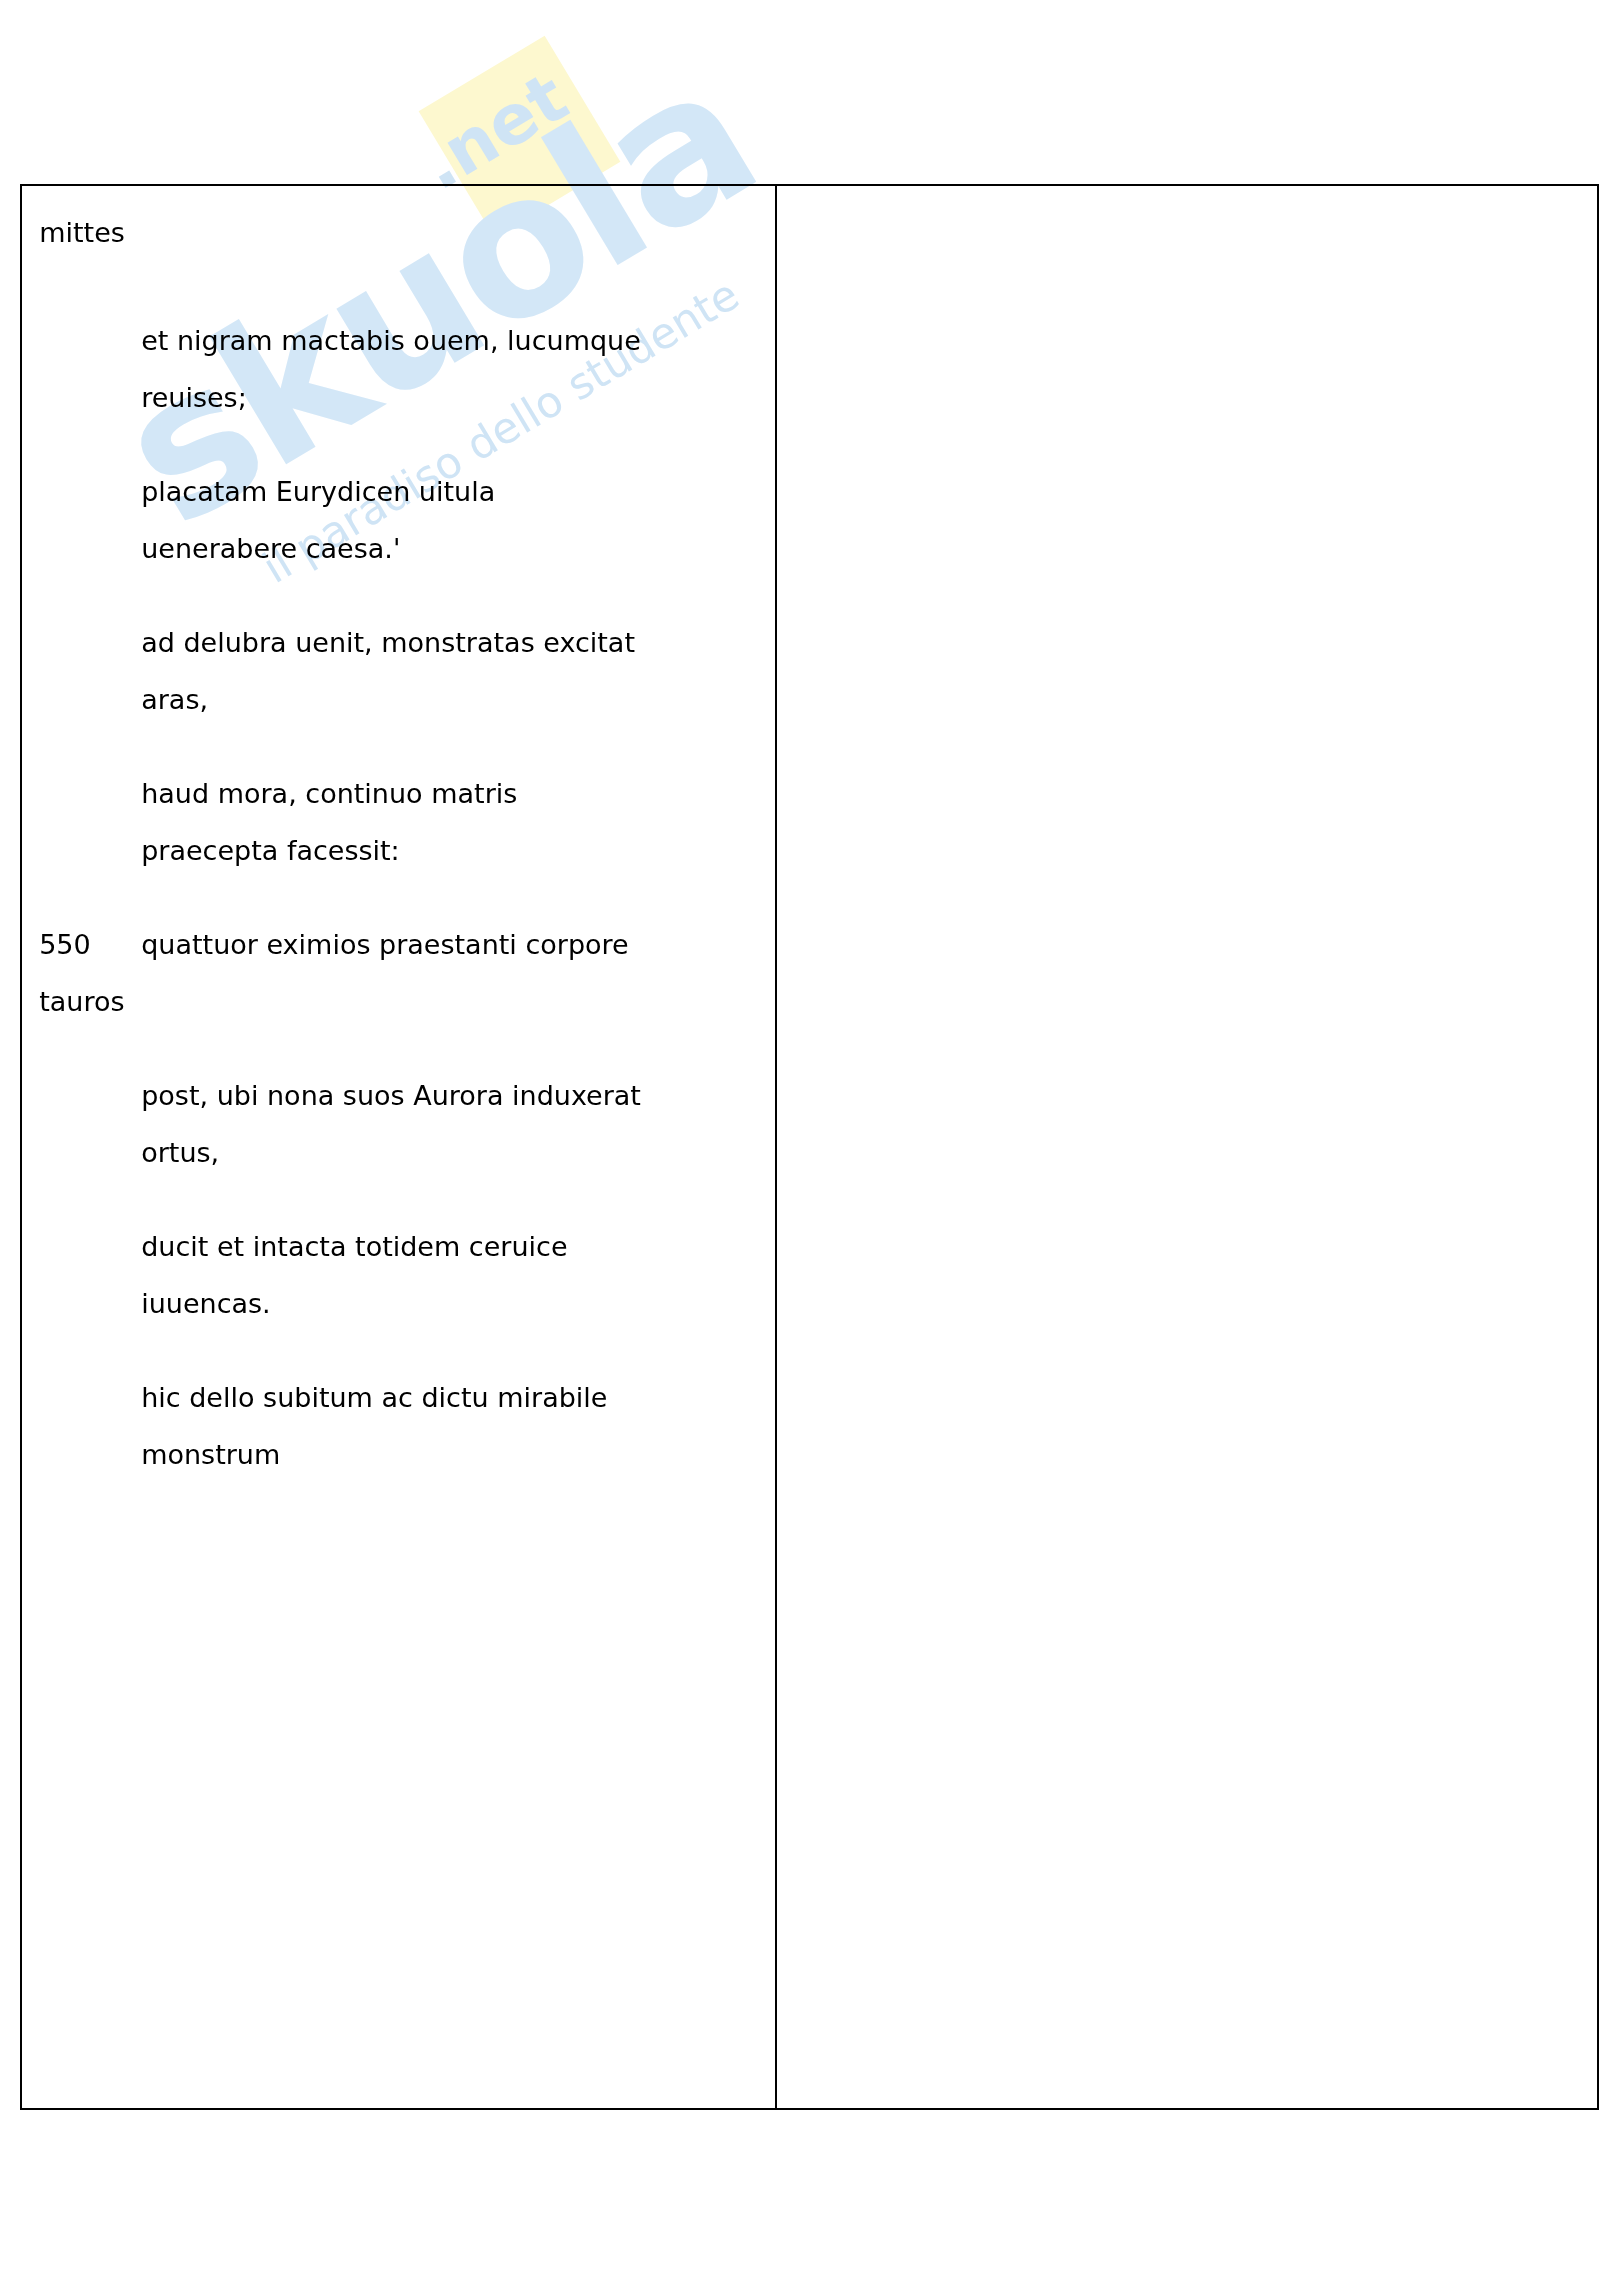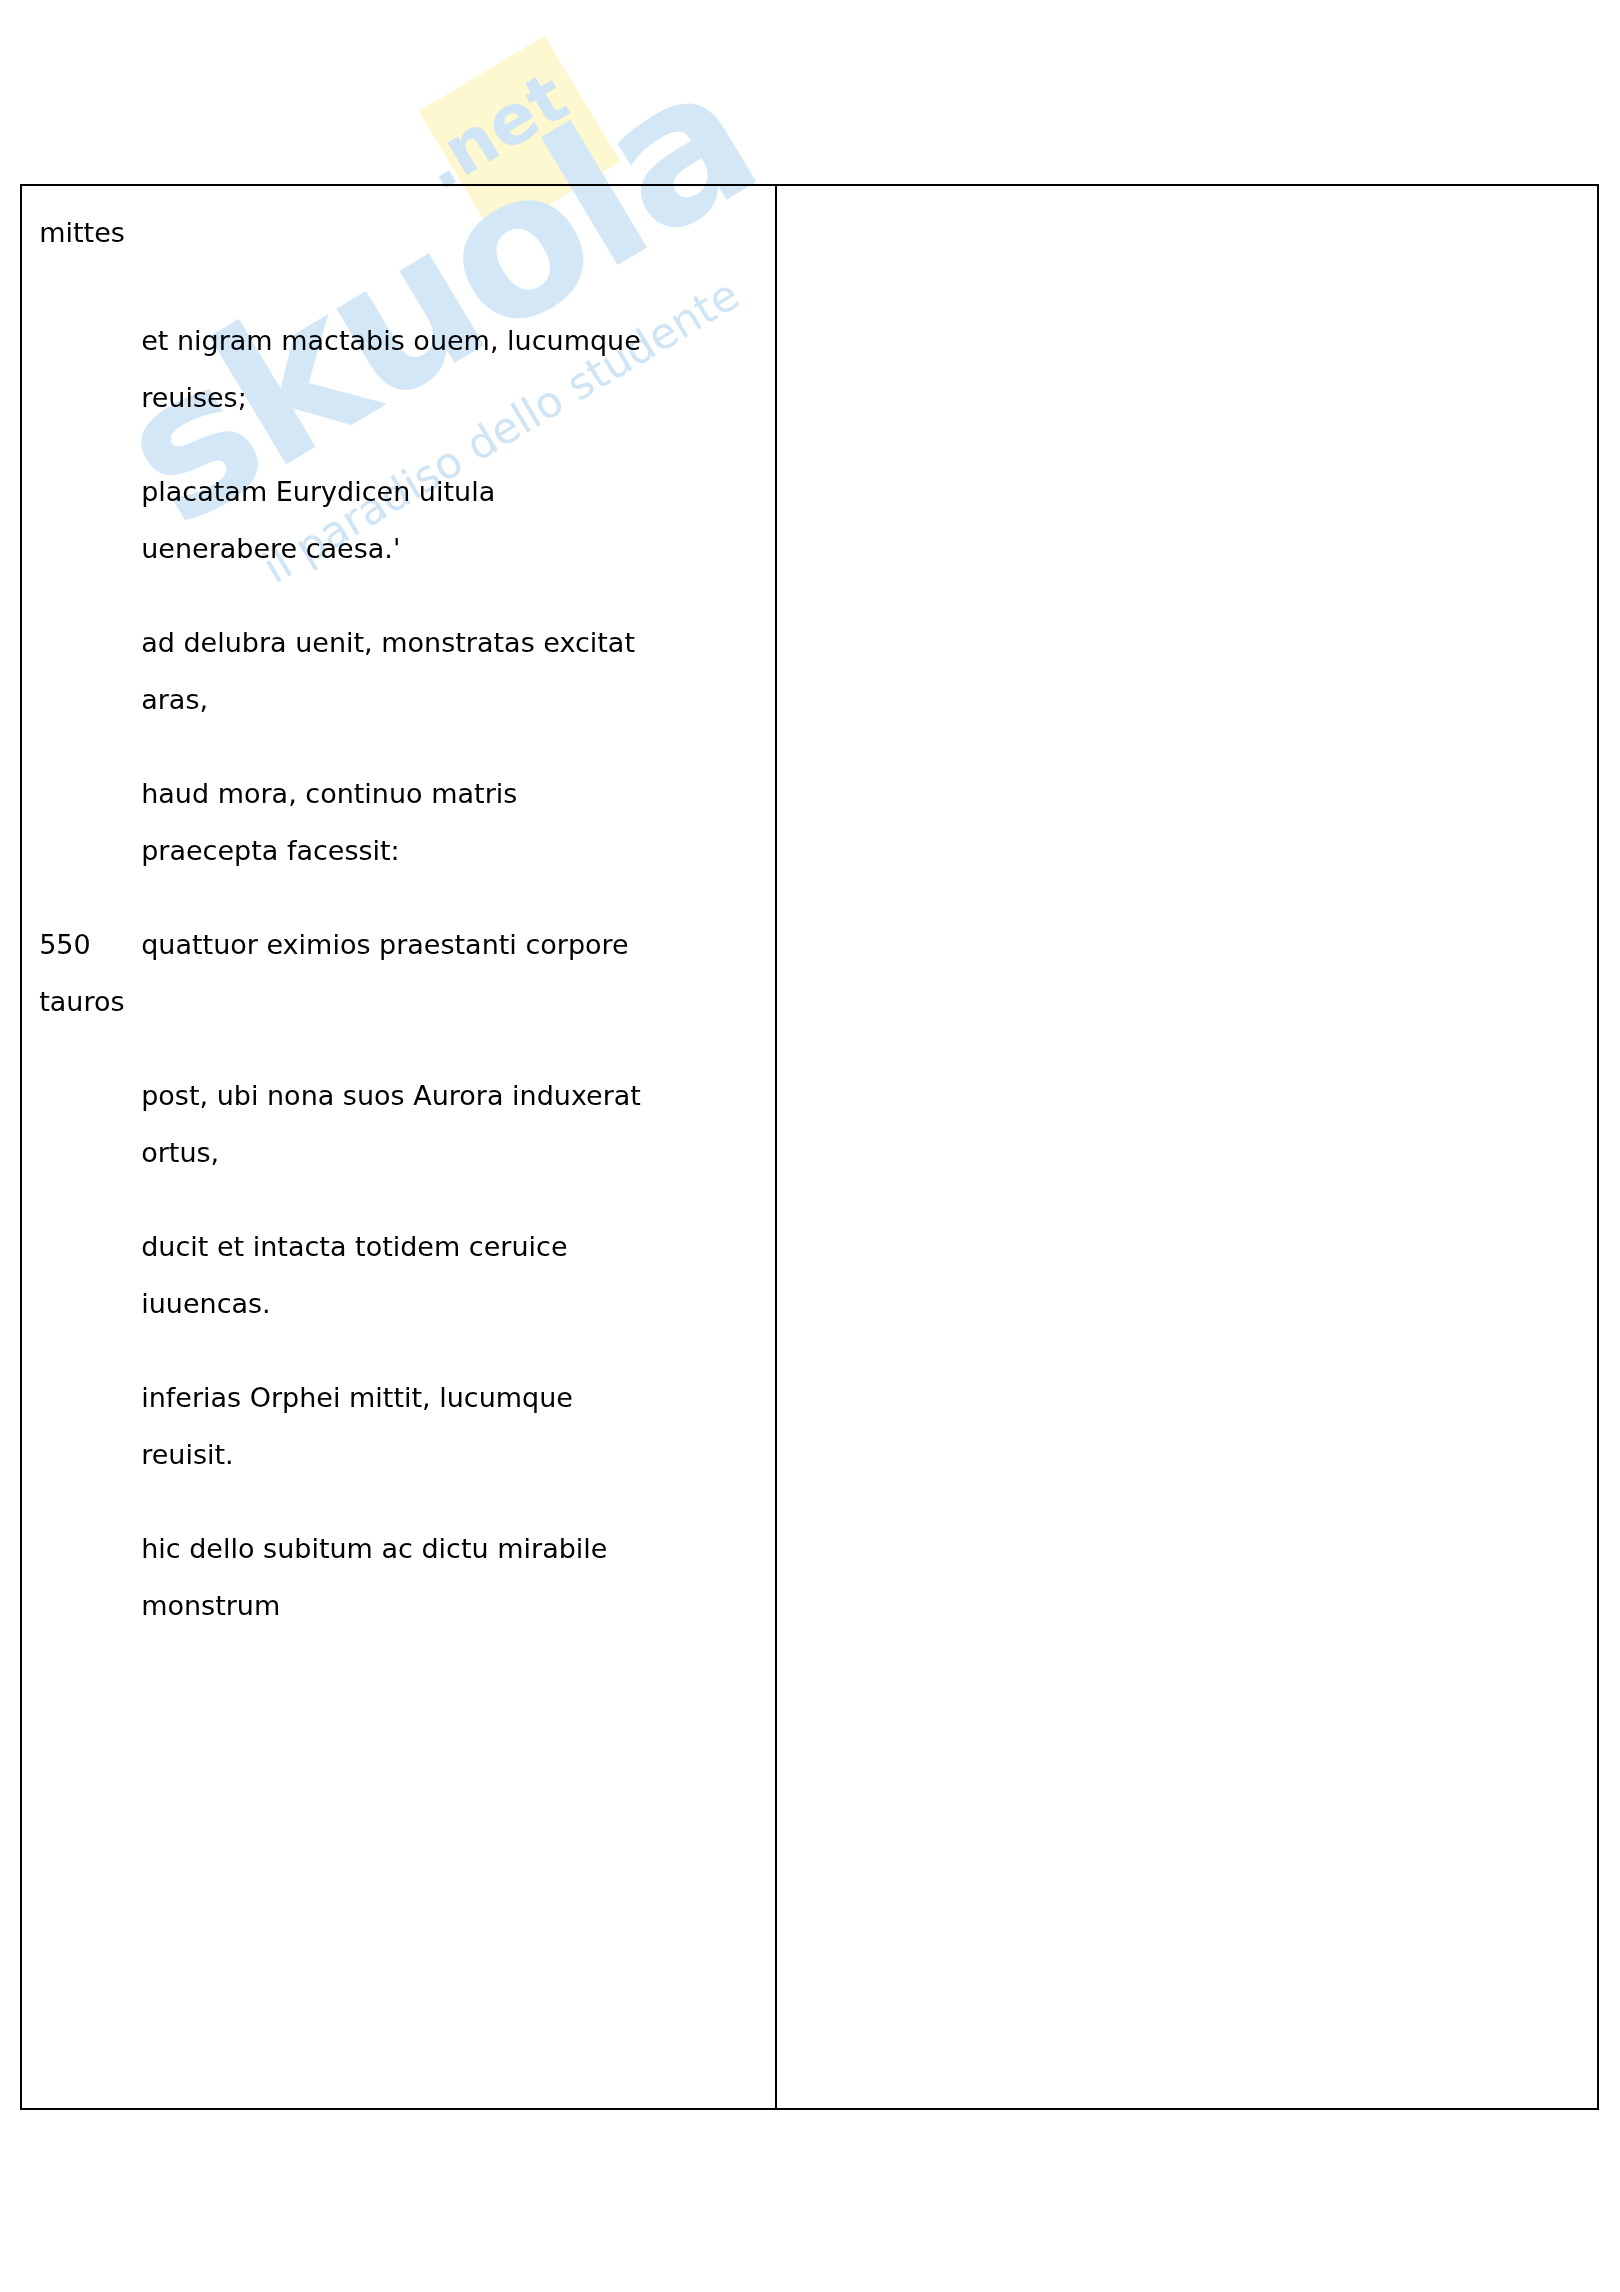--- a/index.html
+++ b/index.html
@@ -145,22 +145,20 @@
 
     <p class="verse numbered"><span class="lineno">550</span><span>quattuor eximios praestanti corpore
 tauros</span></p>
 
     <p class="verse indent">post, ubi nona suos Aurora induxerat
 ortus,</p>
 
     <p class="verse indent">ducit et intacta totidem ceruice
 iuuencas.</p>
 
-    <p class="verse indent">inferias Orphei mittit, lucumque
-reuisit.</p>
 
     <p class="verse indent">hic dello subitum ac dictu mirabile
 monstrum</p>
 
   </div>
 
   <div class="col-right"></div>
 
 </div>
 

